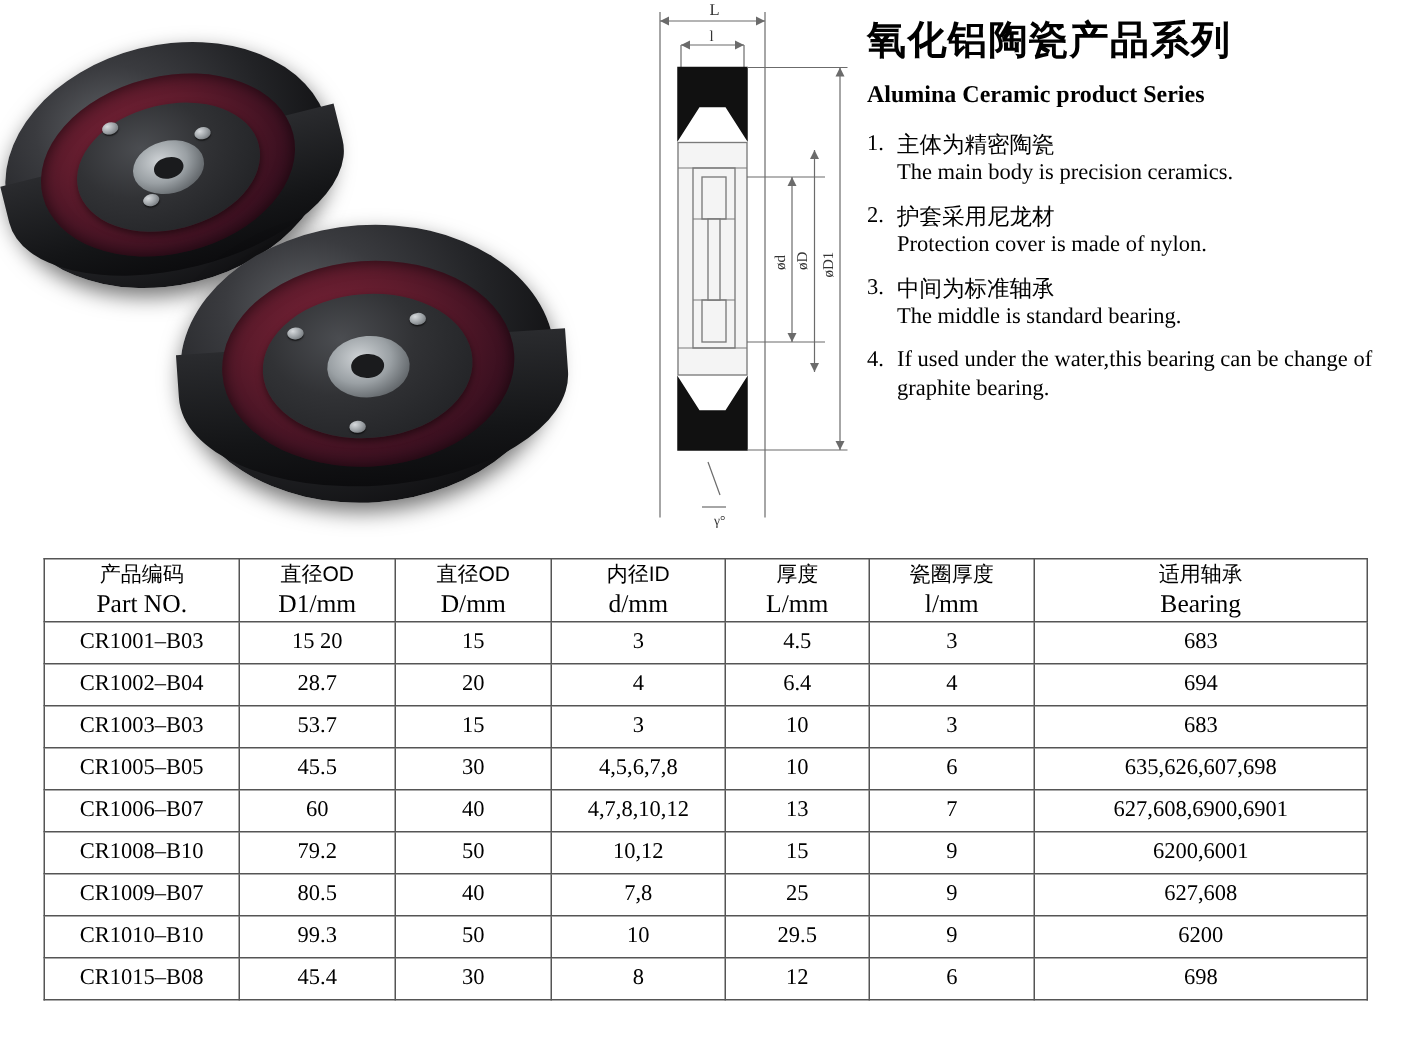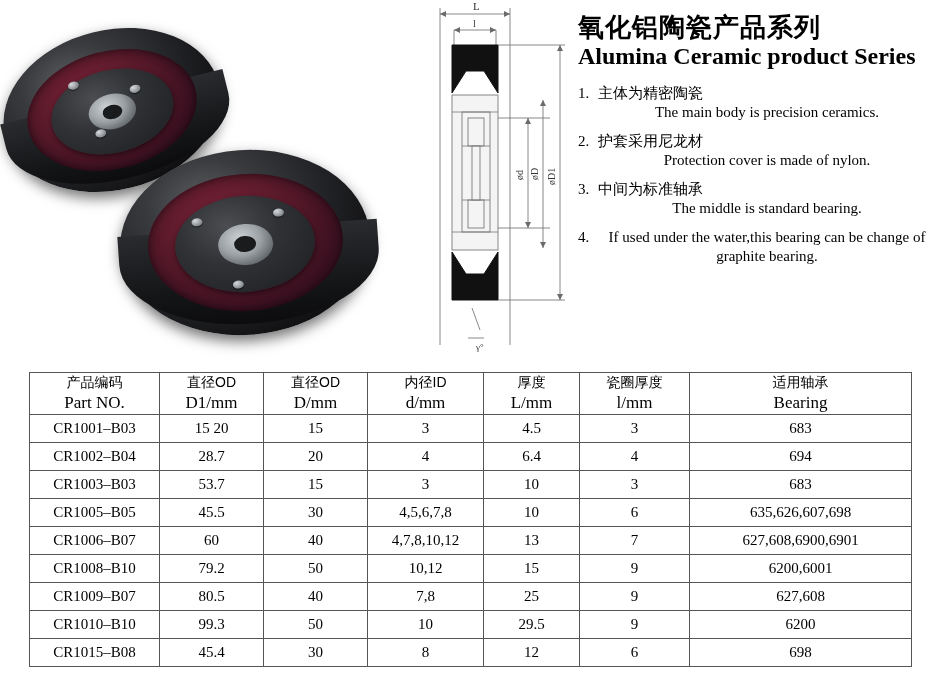--- a/index.html
+++ b/index.html
@@ -132,23 +132,23 @@
   .title-cn {
     font-family: "DejaVu Sans", sans-serif;
     font-size: 26px;
     font-weight: bold;
     letter-spacing: 1px;
     color: #000;
     line-height: 1.15;
   }
   .title-en {
     font-family: "Liberation Serif", serif;
-    font-size: 24px;
+    font-size: 16px;
     font-weight: bold;
-    margin-top: 0;
+    margin-top: 12px;
     margin-bottom: 14px;
   }
   .feature {
     display: flex;
     margin-bottom: 9px;
     line-height: 1.3;
   }
   .feature .num {
     width: 20px;
     flex: 0 0 20px;
@@ -160,21 +160,20 @@
   }
   .feature .cn {
     font-family: "DejaVu Sans", sans-serif;
     font-size: 15px;
     display: block;
   }
   .feature .en {
     font-family: "Liberation Serif", serif;
     font-size: 15px;
     display: block;
-    text-align: center;
   }
 
   
   .table-wrap {
     position: absolute;
     left: 29px;
     top: 372px;
     width: 882px;
   }
   table {

